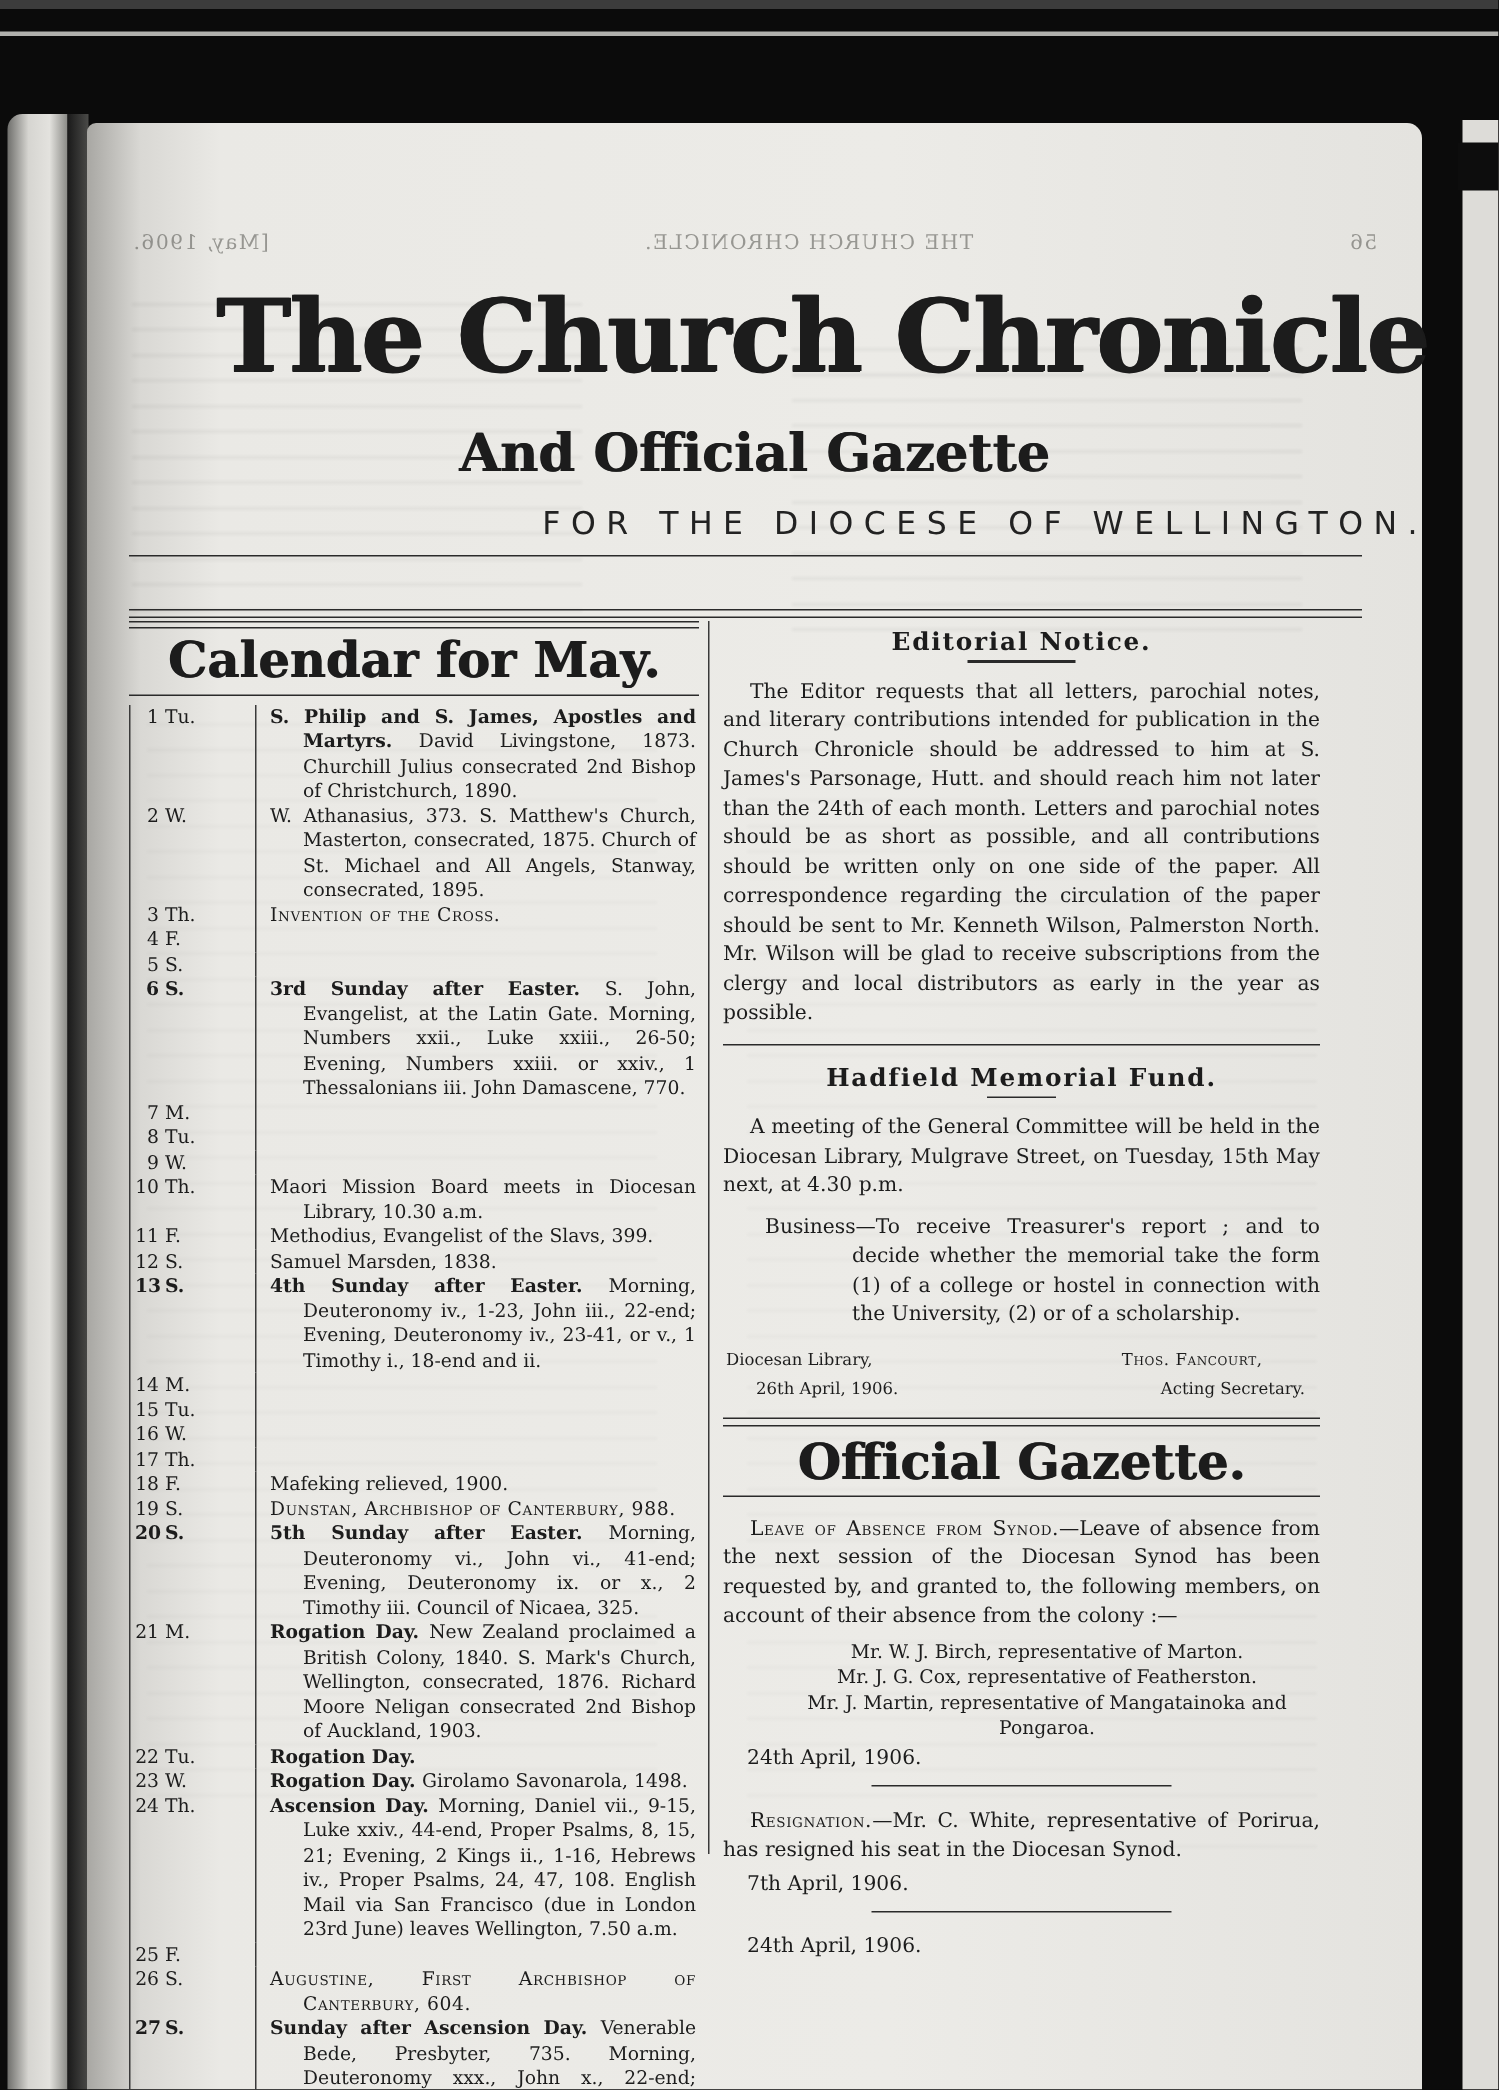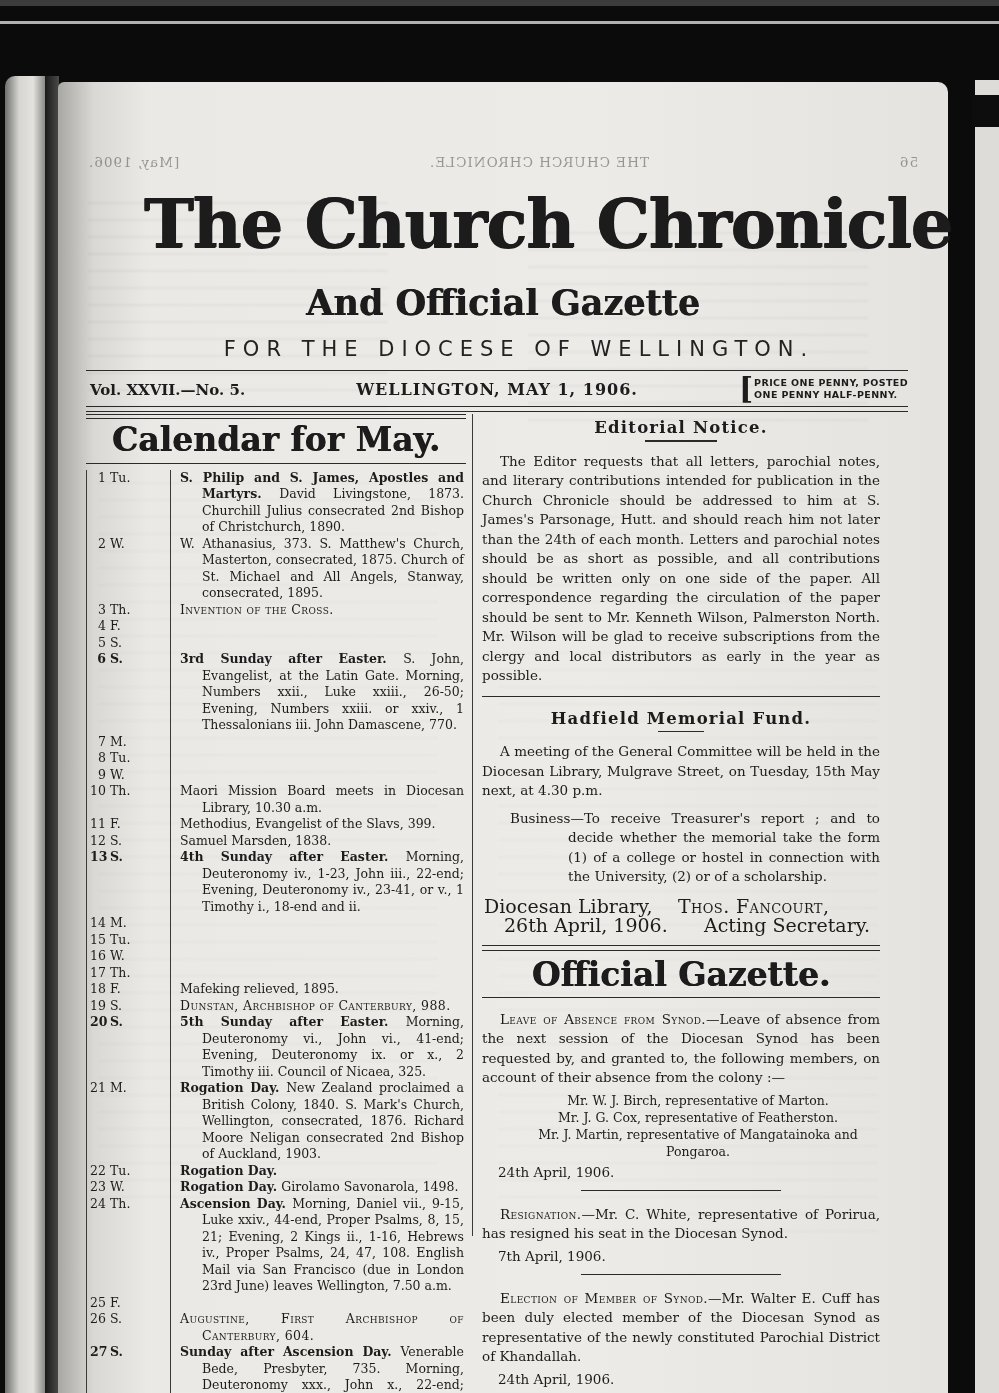--- a/index.html
+++ b/index.html
@@ -32,21 +32,21 @@
   .ghost-header{position:absolute;left:30px;top:72px;width:830px;display:flex;justify-content:space-between;
     font-size:13.5px;color:rgba(95,95,90,.6);letter-spacing:1px;}
   .ghost-header span{transform:scaleX(-1);}
   
   .mast-title{position:absolute;left:0;top:108px;width:980px;text-align:center;
     font-size:67px;font-weight:bold;letter-spacing:-1px;line-height:1;
     text-shadow:1px 0 0 #1c1c1c, 0 1px 0 #1c1c1c;}
   .mast-sub{position:absolute;left:0;top:203px;width:890px;text-align:center;
     font-size:35px;font-weight:bold;line-height:1;
     text-shadow:.6px 0 0 #1c1c1c;}
-  .mast-tagline{position:absolute;left:16px;top:255px;width:890px;text-align:center;
+  .mast-tagline{position:absolute;left:4px;top:255px;width:890px;text-align:right;
     font-family:"DejaVu Sans", sans-serif;font-size:21px;letter-spacing:7px;color:#222;}
   .rule-1{position:absolute;left:28px;top:288px;width:822px;height:1px;background:#2a2a2a;}
   .vol-row{position:absolute;left:28px;top:293px;width:822px;height:30px;}
   .vol{position:absolute;left:4px;top:6px;font-size:15px;font-weight:bold;}
   .dateline{position:absolute;left:0;top:5px;width:100%;text-align:center;font-size:16px;font-weight:bold;letter-spacing:1px;}
   .pricebox{position:absolute;right:0;top:0;display:flex;align-items:center;}
   .pricebox .bracket{font-size:30px;font-weight:bold;line-height:.9;margin-right:1px;}
   .pricebox .lines{font-family:"DejaVu Sans", sans-serif;font-size:9.5px;font-weight:bold;line-height:1.25;letter-spacing:.4px;}
   .rule-2{position:absolute;left:28px;top:324px;width:822px;height:4px;
     border-top:1px solid #2a2a2a;border-bottom:1px solid #2a2a2a;}
@@ -71,21 +71,21 @@
   .lead.sc{font-weight:normal;font-variant:small-caps;letter-spacing:.4px;}
   
   .sec-title{text-align:center;font-weight:bold;font-size:16.5px;letter-spacing:1.2px;margin:4px 0 2px 0;}
   .sec-underline{width:72px;height:1.5px;background:#2a2a2a;margin:3px auto 10px auto;}
   .body-p{font-size:13.5px;line-height:19.5px;text-align:justify;margin:0 0 8px 0;}
   .body-p .indent{display:block;text-indent:18px;}
   .sc{font-variant:small-caps;letter-spacing:.4px;}
   .hr-thin{height:1px;background:#2a2a2a;margin:10px 0 12px 0;}
   .business{font-size:13.5px;line-height:19.5px;text-align:justify;margin:4px 0 10px 28px;
     padding-left:58px;text-indent:-58px;}
-  .sig-row{display:flex;justify-content:space-between;font-size:19px;line-height:19px;margin:2px 6px 10px 2px;}
+  .sig-row{display:flex;justify-content:space-between;font-size:11px;line-height:19px;margin:2px 6px 10px 2px;}
   .sig-left .l2{padding-left:20px;}
   .sig-right{text-align:left;margin-right:4px;}
   .sig-right .l2{padding-left:26px;}
   .gaz-rule-top{height:4px;border-top:1px solid #2a2a2a;border-bottom:1px solid #2a2a2a;margin:10px 0 6px 0;}
   .gaz-title{text-align:center;font-size:33px;font-weight:bold;line-height:1.1;
     text-shadow:.6px 0 0 #1c1c1c;margin:2px 0 4px 0;}
   .gaz-rule-bottom{height:1px;background:#2a2a2a;margin:2px 0 12px 0;}
   .gaz-item p{margin:0 0 4px 0;}
   .gaz-list{font-size:12.5px;line-height:17px;margin:2px 0 4px 34px;text-align:center;}
   .gaz-date{font-size:13.5px;margin:4px 0 8px 16px;}
@@ -112,31 +112,20 @@
     <span>[May, 1906.</span>
     <span>THE CHURCH CHRONICLE.</span>
     <span>56</span>
   </div>
 
   <div class="mast-title">The Church Chronicle</div>
   <div class="mast-sub">And Official Gazette</div>
   <div class="mast-tagline">FOR THE DIOCESE OF WELLINGTON.</div>
   <div class="rule-1"></div>
 
-  <div class="vol-row">
-    <span class="vol">Vol. XXVII.—No. 5.</span>
-    <span class="dateline">WELLINGTON, MAY 1, 1906.</span>
-    <span class="pricebox">
-      <span class="bracket">[</span>
-      <span class="lines">
-        <span style="display:block">PRICE ONE PENNY, POSTED</span>
-        <span style="display:block">ONE PENNY HALF-PENNY.</span>
-      </span>
-    </span>
-  </div>
   <div class="rule-2"></div>
 
   <div class="col-divider"></div>
 
   <div class="col-left">
     <div class="cal-rule-top"></div>
     <div class="cal-title">Calendar for May.</div>
     <div class="cal-rule-bottom"></div>
     <div class="cal-rows">
         <div class="cal-row">
@@ -291,21 +280,21 @@
           <div class="cal-text">
             <span class="inner">&nbsp;</span>
           </div>
         </div>
         <div class="cal-row">
           <div class="cal-date">
             <span class="num">18</span>
             <span class="dow">F.</span>
           </div>
           <div class="cal-text">
-            <span class="inner">Mafeking relieved, 1895.</span>
+            <span class="inner">Mafeking relieved, 1900.</span>
           </div>
         </div>
         <div class="cal-row">
           <div class="cal-date">
             <span class="num">19</span>
             <span class="dow">S.</span>
           </div>
           <div class="cal-text">
             <span class="inner"><span class="lead sc">Dunstan, Archbishop of Canterbury, 988.</span></span>
           </div>
@@ -431,20 +420,17 @@
         </div>
         <div class="gaz-sep"></div>
         <div class="gaz-item">
           <p class="body-p">
             <span class="indent"><span class="sc">Resignation.</span>—Mr. C. White, representative of Porirua, has resigned his seat in the Diocesan Synod.</span>
           </p>
           <div class="gaz-date">7th April, 1906.</div>
         </div>
         <div class="gaz-sep"></div>
         <div class="gaz-item">
-          <p class="body-p">
-            <span class="indent"><span class="sc">Election of Member of Synod.</span>—Mr. Walter E. Cuff has been duly elected member of the Diocesan Synod as representative of the newly constituted Parochial District of Khandallah.</span>
-          </p>
           <div class="gaz-date">24th April, 1906.</div>
         </div>
       </div>
   </div>
 </div>
 
 </body></html>

